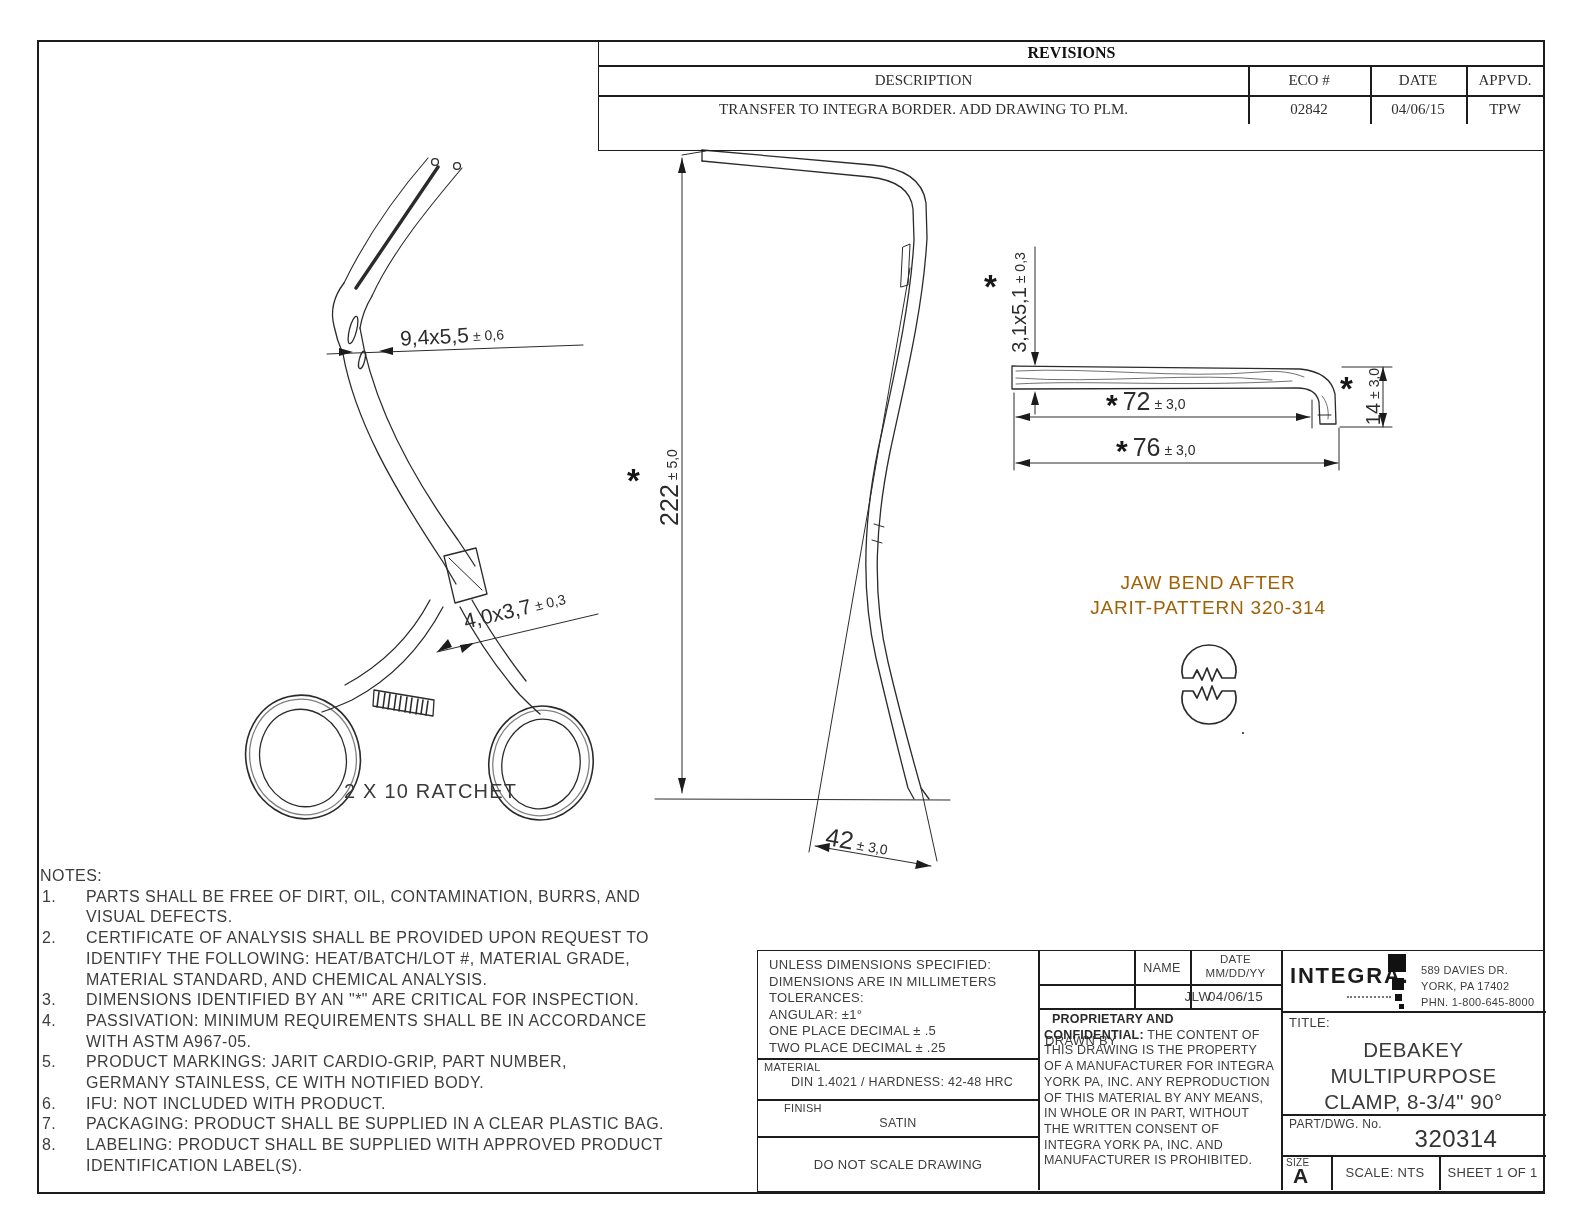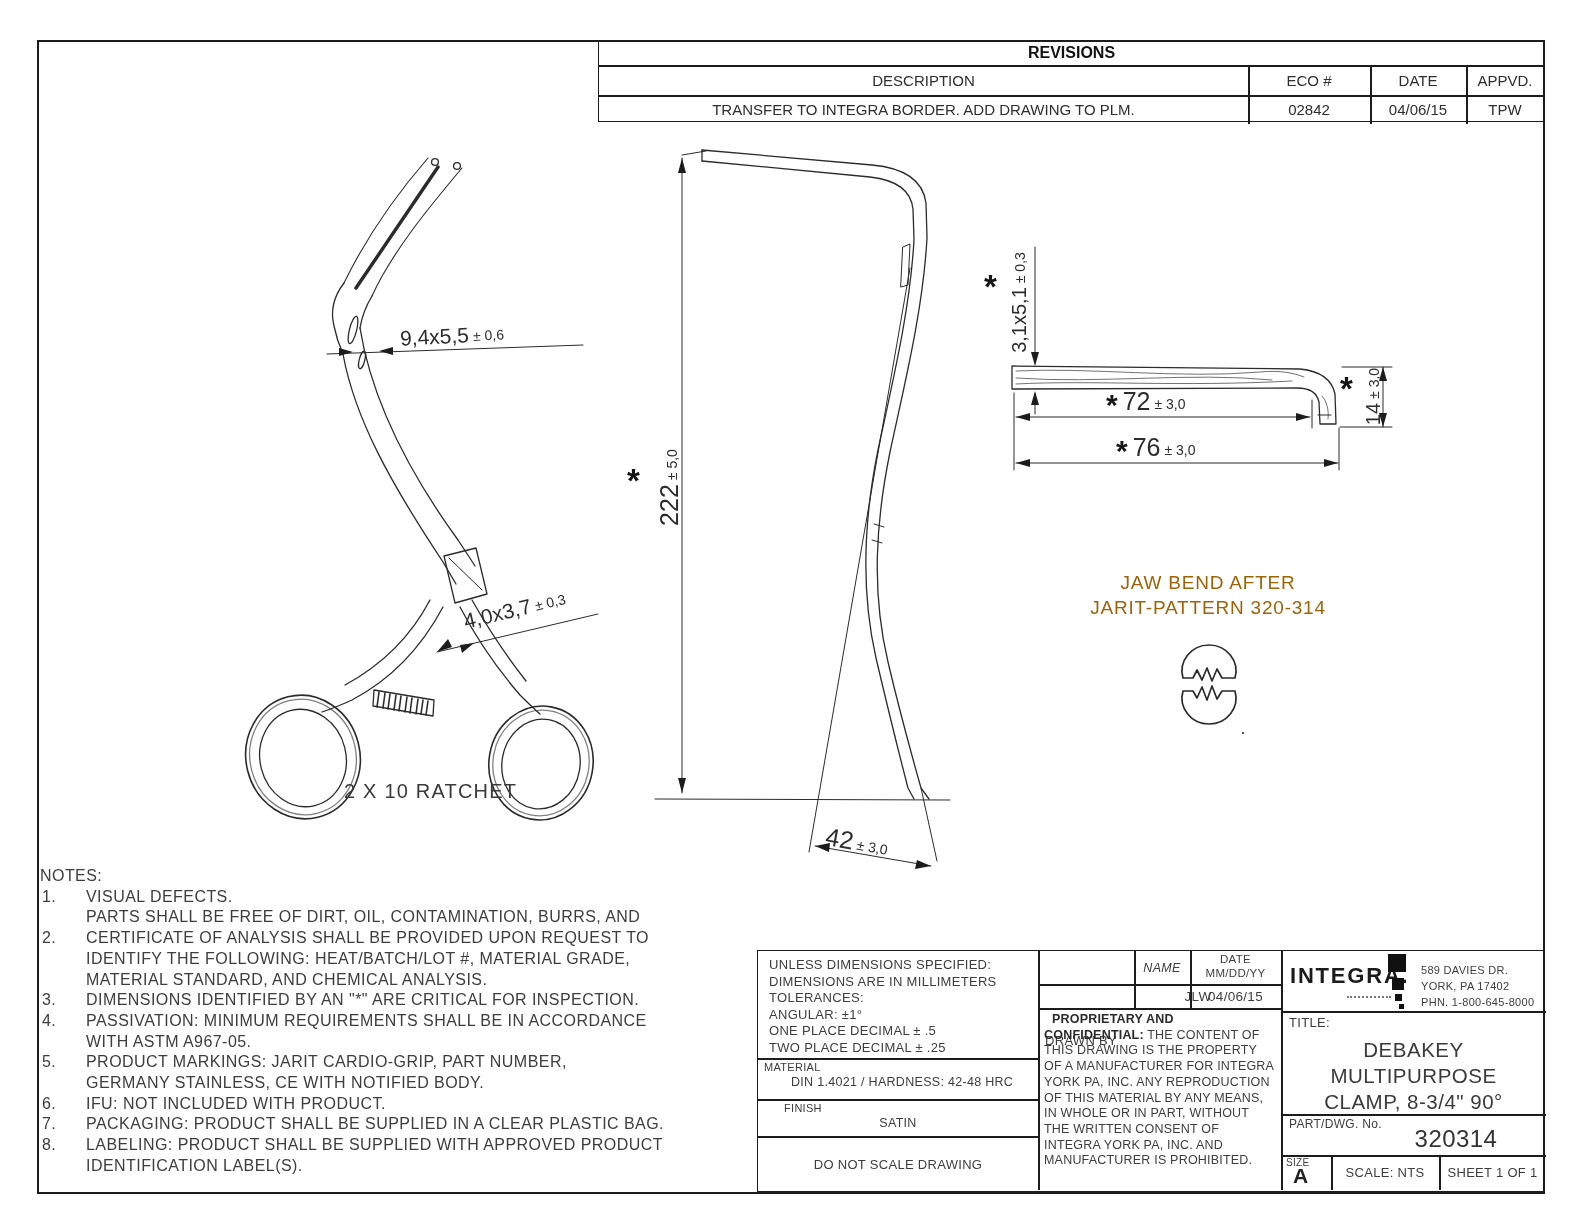--- a/index.html
+++ b/index.html
@@ -190,21 +190,21 @@
   <div class="dim mid" style="left:1338px;top:385px;width:70px;justify-content:center;transform:rotate(-90deg);">
     <span class="v">14</span>
     <span class="t">± 3,0</span>
   </div>
 
   <div class="abs thin" style="left:1078px;top:570px;width:260px;text-align:center;font-size:19px;line-height:25px;letter-spacing:.8px;color:#a16207;">
     <div>JAW BEND AFTER</div>
     <div>JARIT-PATTERN 320-314</div>
   </div>
 
-  <div class="abs" style="left:598px;top:40px;width:947px;height:82px;border:1.5px solid #1c1c1c;box-sizing:border-box;">
+  <div class="abs" style="left:598px;top:40px;width:947px;height:111px;border:1.5px solid #1c1c1c;box-sizing:border-box;font-family:Liberation Serif, serif;">
     <div class="cell" style="left:0;top:0;width:945px;height:24px;font-weight:bold;font-size:16px;color:#111;">
       <span>REVISIONS</span>
     </div>
     <div class="line" style="left:0;top:24px;width:945px;height:1.5px;"></div>
     <div class="line" style="left:0;top:54px;width:945px;height:1.5px;"></div>
     <div class="line" style="left:649px;top:24px;width:1.5px;height:59px;"></div>
     <div class="line" style="left:771px;top:24px;width:1.5px;height:59px;"></div>
     <div class="line" style="left:867px;top:24px;width:1.5px;height:59px;"></div>
     <div class="cell" style="left:0;top:24px;width:649px;height:30px;font-size:15px;">
       <span>DESCRIPTION</span>
@@ -229,22 +229,22 @@
     </div>
     <div class="cell" style="left:867px;top:54px;width:78px;height:29px;font-size:15px;">
       <span>TPW</span>
     </div>
   </div>
 
   <div class="notes thin">
     <div>NOTES:</div>
     <div class="note-item">
       <span class="note-num">1.</span>
+      <div>PARTS SHALL BE FREE OF DIRT, OIL, CONTAMINATION, BURRS, AND</div>
       <div>VISUAL DEFECTS.</div>
-      <div>PARTS SHALL BE FREE OF DIRT, OIL, CONTAMINATION, BURRS, AND</div>
     </div>
     <div class="note-item">
       <span class="note-num">2.</span>
       <div>CERTIFICATE OF ANALYSIS SHALL BE PROVIDED UPON REQUEST TO</div>
       <div>IDENTIFY THE FOLLOWING: HEAT/BATCH/LOT #, MATERIAL GRADE,</div>
       <div>MATERIAL STANDARD, AND CHEMICAL ANALYSIS.</div>
     </div>
     <div class="note-item">
       <span class="note-num">3.</span>
       <div>DIMENSIONS IDENTIFIED BY AN "*" ARE CRITICAL FOR INSPECTION.</div>
@@ -301,21 +301,21 @@
       <div>ANGULAR: ±1°</div>
       <div>ONE PLACE DECIMAL ± .5</div>
       <div>TWO PLACE DECIMAL ± .25</div>
     </div>
     <div class="abs tb-small" style="left:6px;top:110px;">MATERIAL</div>
     <div class="abs tb-txt" style="left:33px;top:124px;">DIN 1.4021 / HARDNESS: 42-48 HRC</div>
     <div class="abs tb-small" style="left:6px;top:151px;padding-left:20px;">FINISH</div>
     <div class="abs tb-txt" style="left:0;top:165px;width:280px;text-align:center;">SATIN</div>
     <div class="abs tb-txt" style="left:0;top:206px;width:280px;text-align:center;font-size:13px;">DO NOT SCALE DRAWING</div>
 
-    <div class="cell tb-txt" style="left:376px;top:0;width:56px;height:33px;font-size:12.5px;font-style:italic;">
+    <div class="cell tb-txt" style="left:376px;top:0;width:56px;height:33px;font-size:12.5px;">
       <span>NAME</span>
     </div>
     <div class="abs tb-txt" style="left:432px;top:2px;width:91px;text-align:center;font-size:11.5px;line-height:13.5px;">
       <div>DATE</div>
       <div>MM/DD/YY</div>
     </div>
     <div class="abs tb-txt" style="left:7px;top:38px;left:287px;font-size:13px;margin-top:44px;">DRAWN BY</div>
     <div class="cell tb-txt" style="left:376px;top:33px;width:56px;height:24px;font-size:13.5px;margin-left:36px;">
       <span>JLW</span>
     </div>

